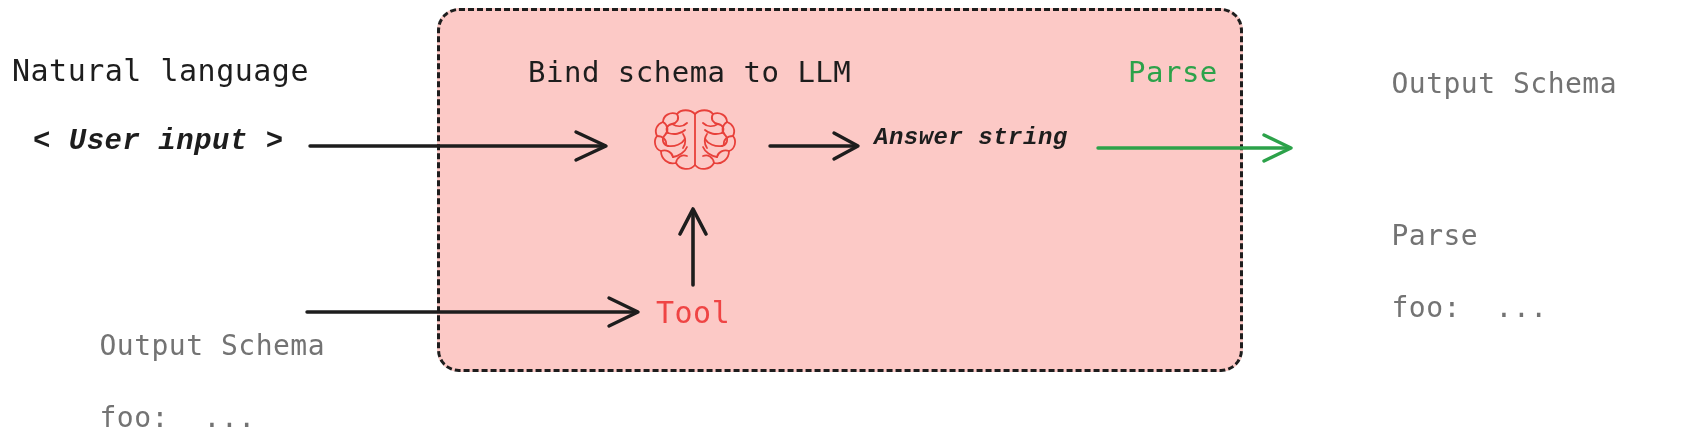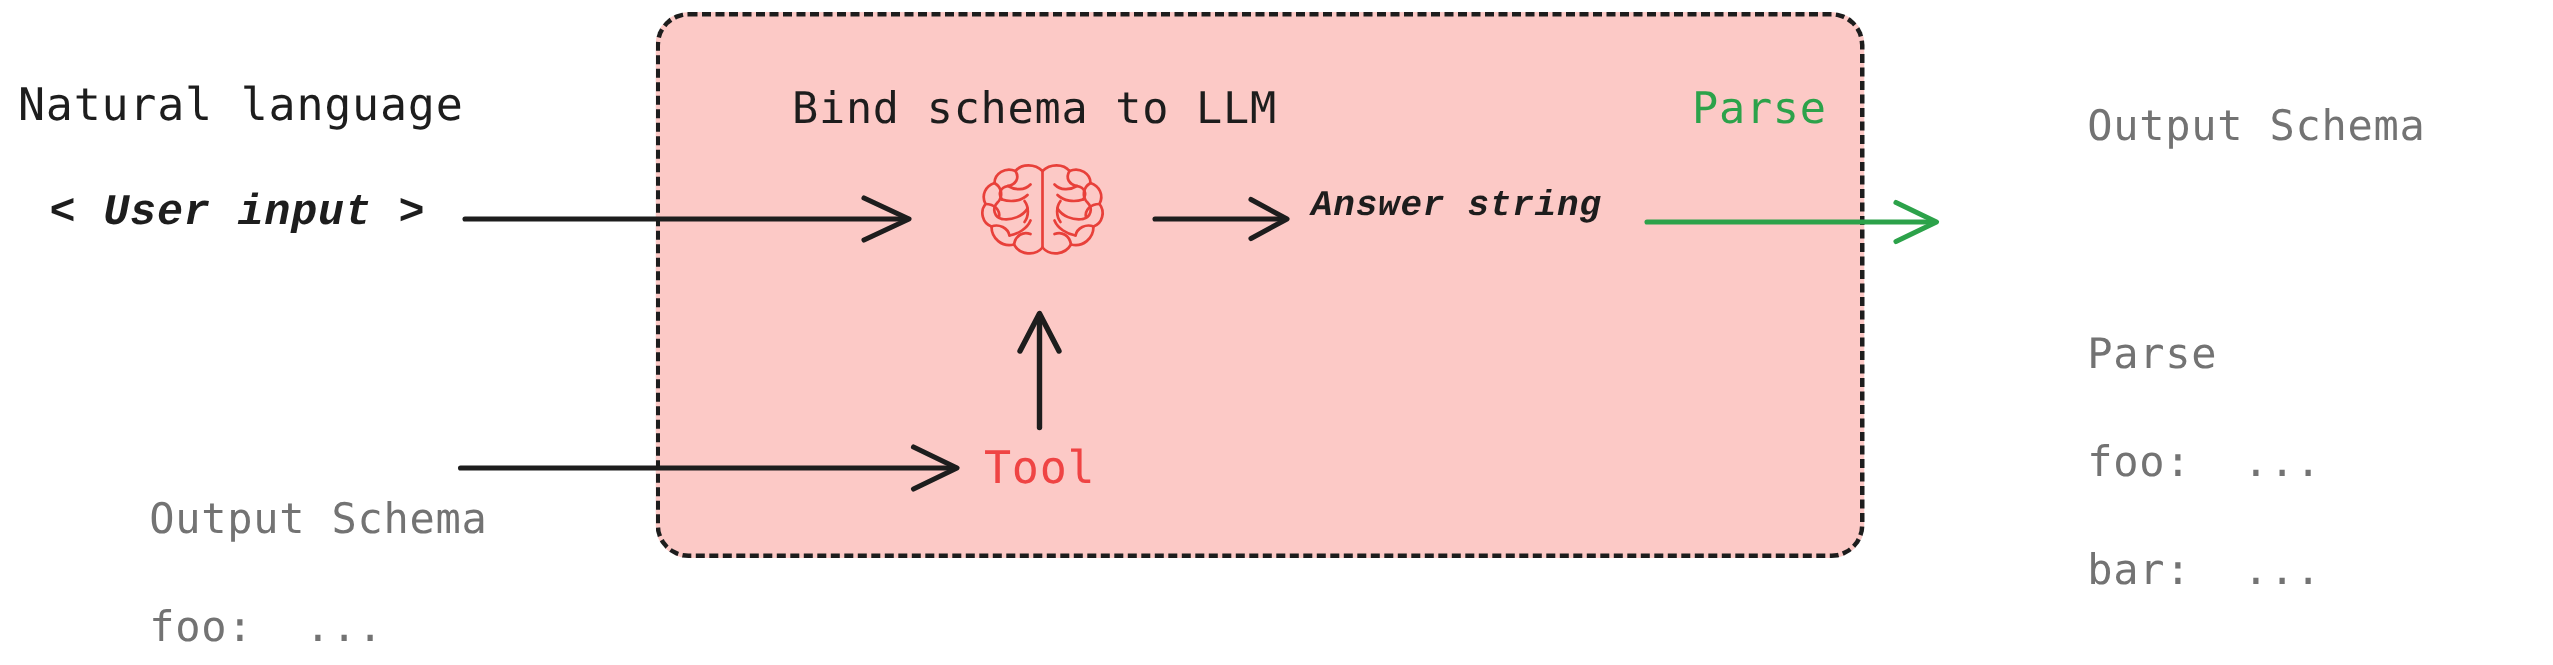--- a/index.html
+++ b/index.html
@@ -204,16 +204,15 @@
       <line x1="307" y1="312" x2="634" y2="312" stroke="#1d1d1d" stroke-width="3.4" stroke-linecap="round"></line>
       <polyline points="609,298 638,312 609,326" fill="none" stroke="#1d1d1d" stroke-width="3.4" stroke-linecap="round" stroke-linejoin="round"></polyline>
     </g>
   </svg>
 
   <div class="schema-block schema-right">
     <span>Output Schema</span><br>
     <span class="gap"></span>
     <span>Parse</span><br>
     <span>foo:  ...</span><br>
-    <span>bar:  ...</span>
   </div>
 
 </div>
 
 </body></html>

